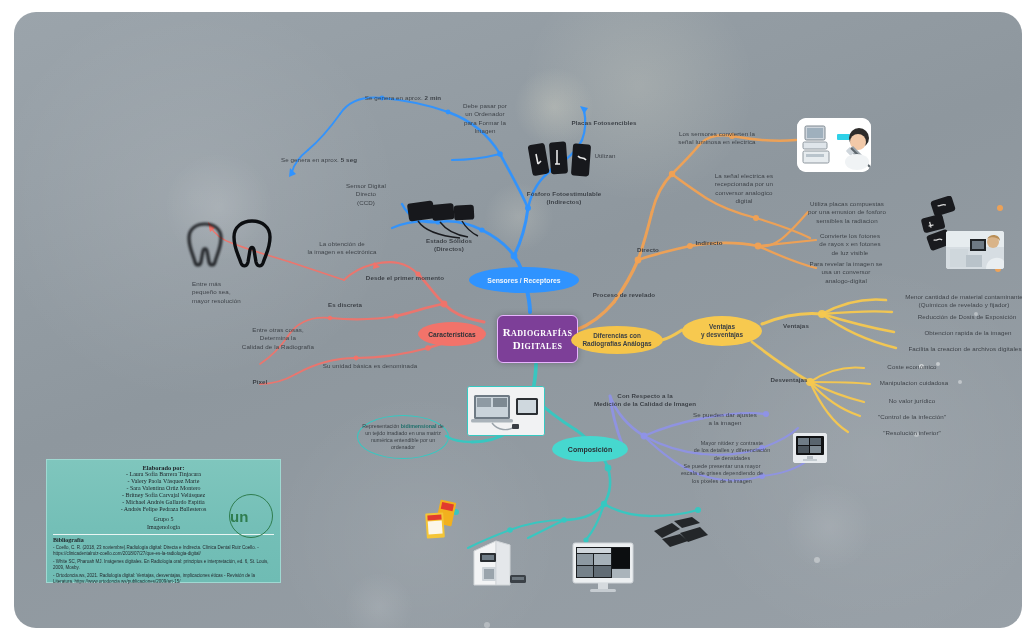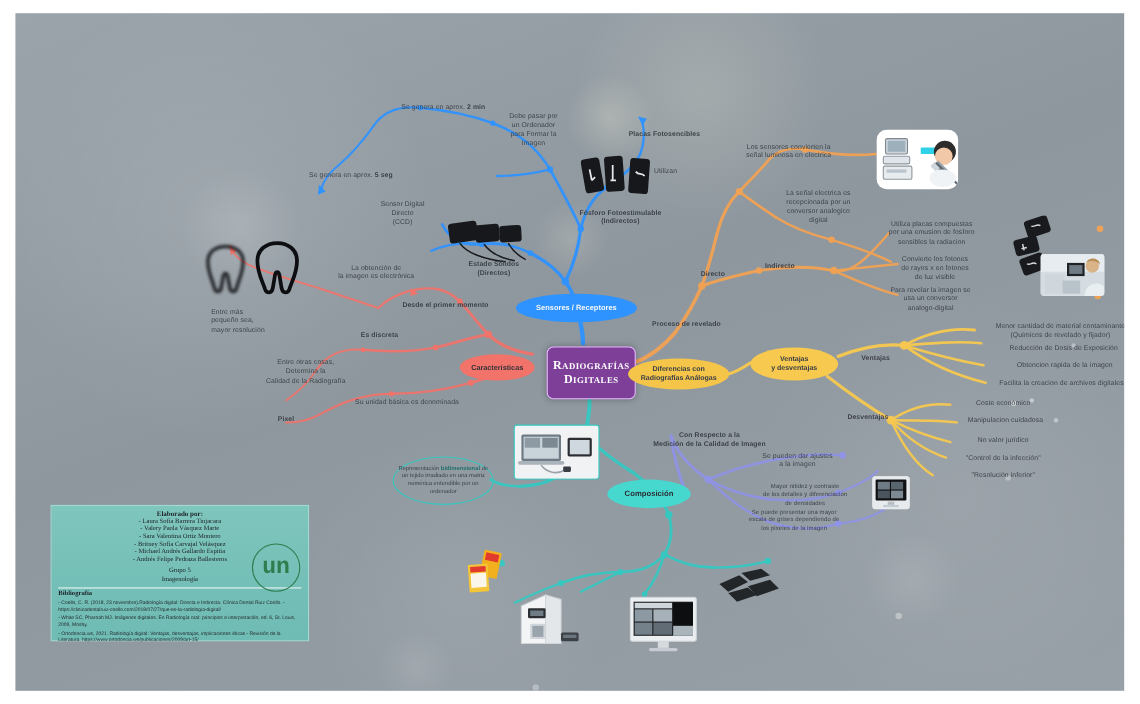--- a/index.html
+++ b/index.html
@@ -7,20 +7,21 @@
 
   #canvas{
     position:absolute;left:14px;top:12px;width:1008px;height:616px;
     background:
       radial-gradient(circle at 18% 30%, rgba(255,255,255,.10) 0%, rgba(255,255,255,0) 22%),
       radial-gradient(circle at 62% 12%, rgba(255,250,225,.16) 0%, rgba(255,250,225,0) 14%),
       radial-gradient(circle at 85% 72%, rgba(255,255,255,.08) 0%, rgba(255,255,255,0) 20%),
       radial-gradient(circle at 40% 85%, rgba(255,255,255,.07) 0%, rgba(255,255,255,0) 18%),
       linear-gradient(160deg,#9ba4ab 0%,#8e979e 45%,#98a0a7 100%);
     overflow:hidden;
+    border-radius:22px;
   }
   .bokeh{position:absolute;border-radius:50%;pointer-events:none;}
 
   svg#wires{position:absolute;left:0;top:0;width:1008px;height:616px;}
 
   .lbl{position:absolute;color:#3a3f45;font-size:6.2px;line-height:1.35;text-align:center;
        letter-spacing:.1px;white-space:pre-line;text-shadow:0 0 2px rgba(255,255,255,.10);}
   .lbl.b{font-weight:bold;}
   .lbl.sm{font-size:5.4px;}
 
@@ -48,22 +49,22 @@
           background:linear-gradient(180deg,#7fc6bd 0%,#74bfb7 55%,#6fbcb4 100%);
           border:1px solid #9fd9d2;box-sizing:border-box;padding:4px 6px;}
   #legend .t{font-family:"Liberation Serif",serif;color:#20262b;text-align:center;}
   #legend .hd{font-weight:bold;font-size:6.4px;}
   #legend .nm{font-size:6px;line-height:1.18;}
   #legend .grp{font-size:6px;line-height:1.2;margin-top:3px;}
   #legend hr{border:0;border-top:1px solid #e9f5f3;margin:3px 0 2px;}
   #legend .bib-h{font-family:"Liberation Serif",serif;font-weight:bold;font-size:6px;color:#1c2226;text-align:left;}
   #legend .bib{font-size:4.5px;line-height:1.35;color:#252b30;text-align:left;margin-top:2px;}
   #unlogo{position:absolute;right:7px;top:34px;width:42px;height:42px;border-radius:50%;
-          border:1.4px solid #2f7d4f;display:flex;align-items:center;justify-content:center;
-          color:#2f7d4f;font-family:Liberation Mono, monospace;font-weight:bold;font-size:21px;}
+          border:1.4px solid #2f7d4f;display:flex;align-items:center;justify-content:flex-start;
+          color:#2f7d4f;font-family:Liberation Sans, sans-serif;font-weight:bold;font-size:15px;}
 
   .tooth{position:absolute;}
 </style>
 </head>
 <body>
 
 <div id="canvas">
 
   <div class="bokeh" style="left:150px;top:140px;width:110px;height:110px;background:radial-gradient(circle,rgba(255,255,255,.13),rgba(255,255,255,0) 70%);"></div>
   <div class="bokeh" style="left:500px;top:55px;width:80px;height:80px;background:radial-gradient(circle,rgba(255,248,220,.22),rgba(255,248,220,0) 70%);"></div>

